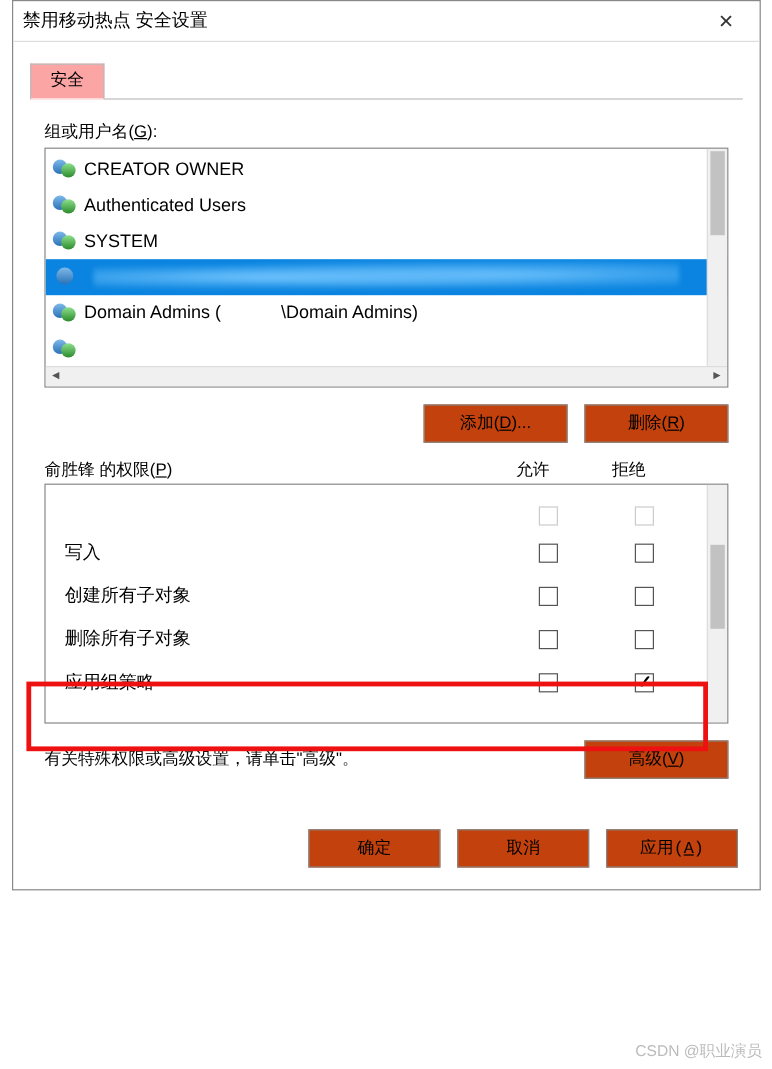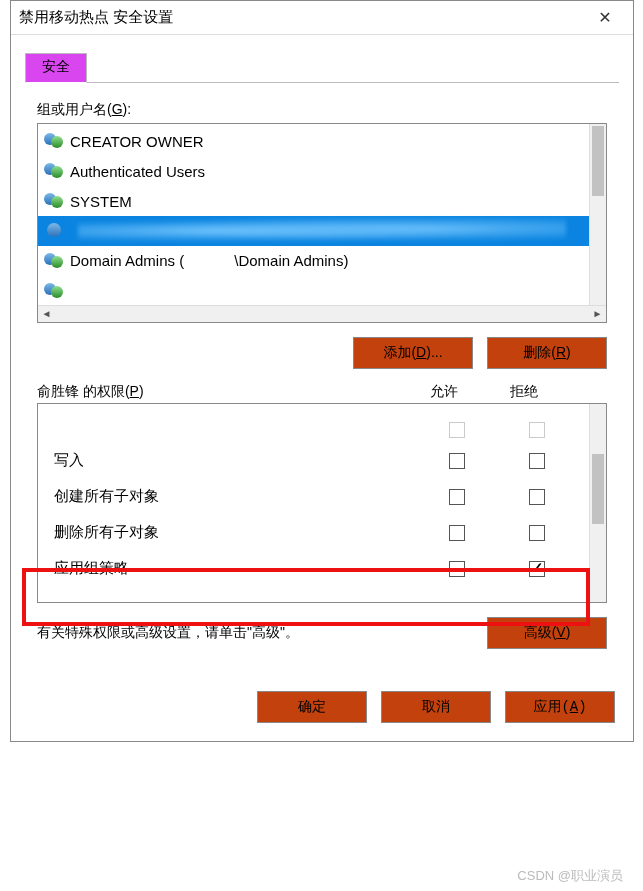--- a/index.html
+++ b/index.html
@@ -38,21 +38,21 @@
     cursor: pointer;
   }
   .tabstrip {
     margin: 18px 14px 0 14px;
     border-bottom: 1px solid #bbb;
     display: flex;
   }
   .tab {
     border: 1px solid #bbb;
     border-bottom: 1px solid #fff;
-    background: #d946ef;
+    background: #fca5a5;
     padding: 4px 16px 6px 16px;
     margin-bottom: -1px;
     font-size: 14px;
   }
   .content {
     padding: 12px 26px 0 26px;
     flex: 1;
     display: flex;
     flex-direction: column;
   }
@@ -170,21 +170,21 @@
     display:flex; align-items:center; margin:14px 0 0 0;
   }
   .adv-row .txt { flex:1; font-size:14px; }
   .footer {
     display:flex; justify-content:flex-end; gap:14px;
     padding: 14px 18px 18px 0;
     border-top: 0;
   }
   .footer .btn { min-width: 110px; font-family: Liberation Mono, monospace; }
   .watermark {
-    position:absolute; right:20px; bottom:6px; color:#bbb; font-size:13px;
+    position:absolute; right:8px; bottom:6px; color:#bbb; font-size:13px;
   }
 </style>
 </head>
 <body>
 
 <div class="window">
   <div class="titlebar">
     <div class="title">禁用移动热点 安全设置</div>
     <div class="close">✕</div>
   </div>

